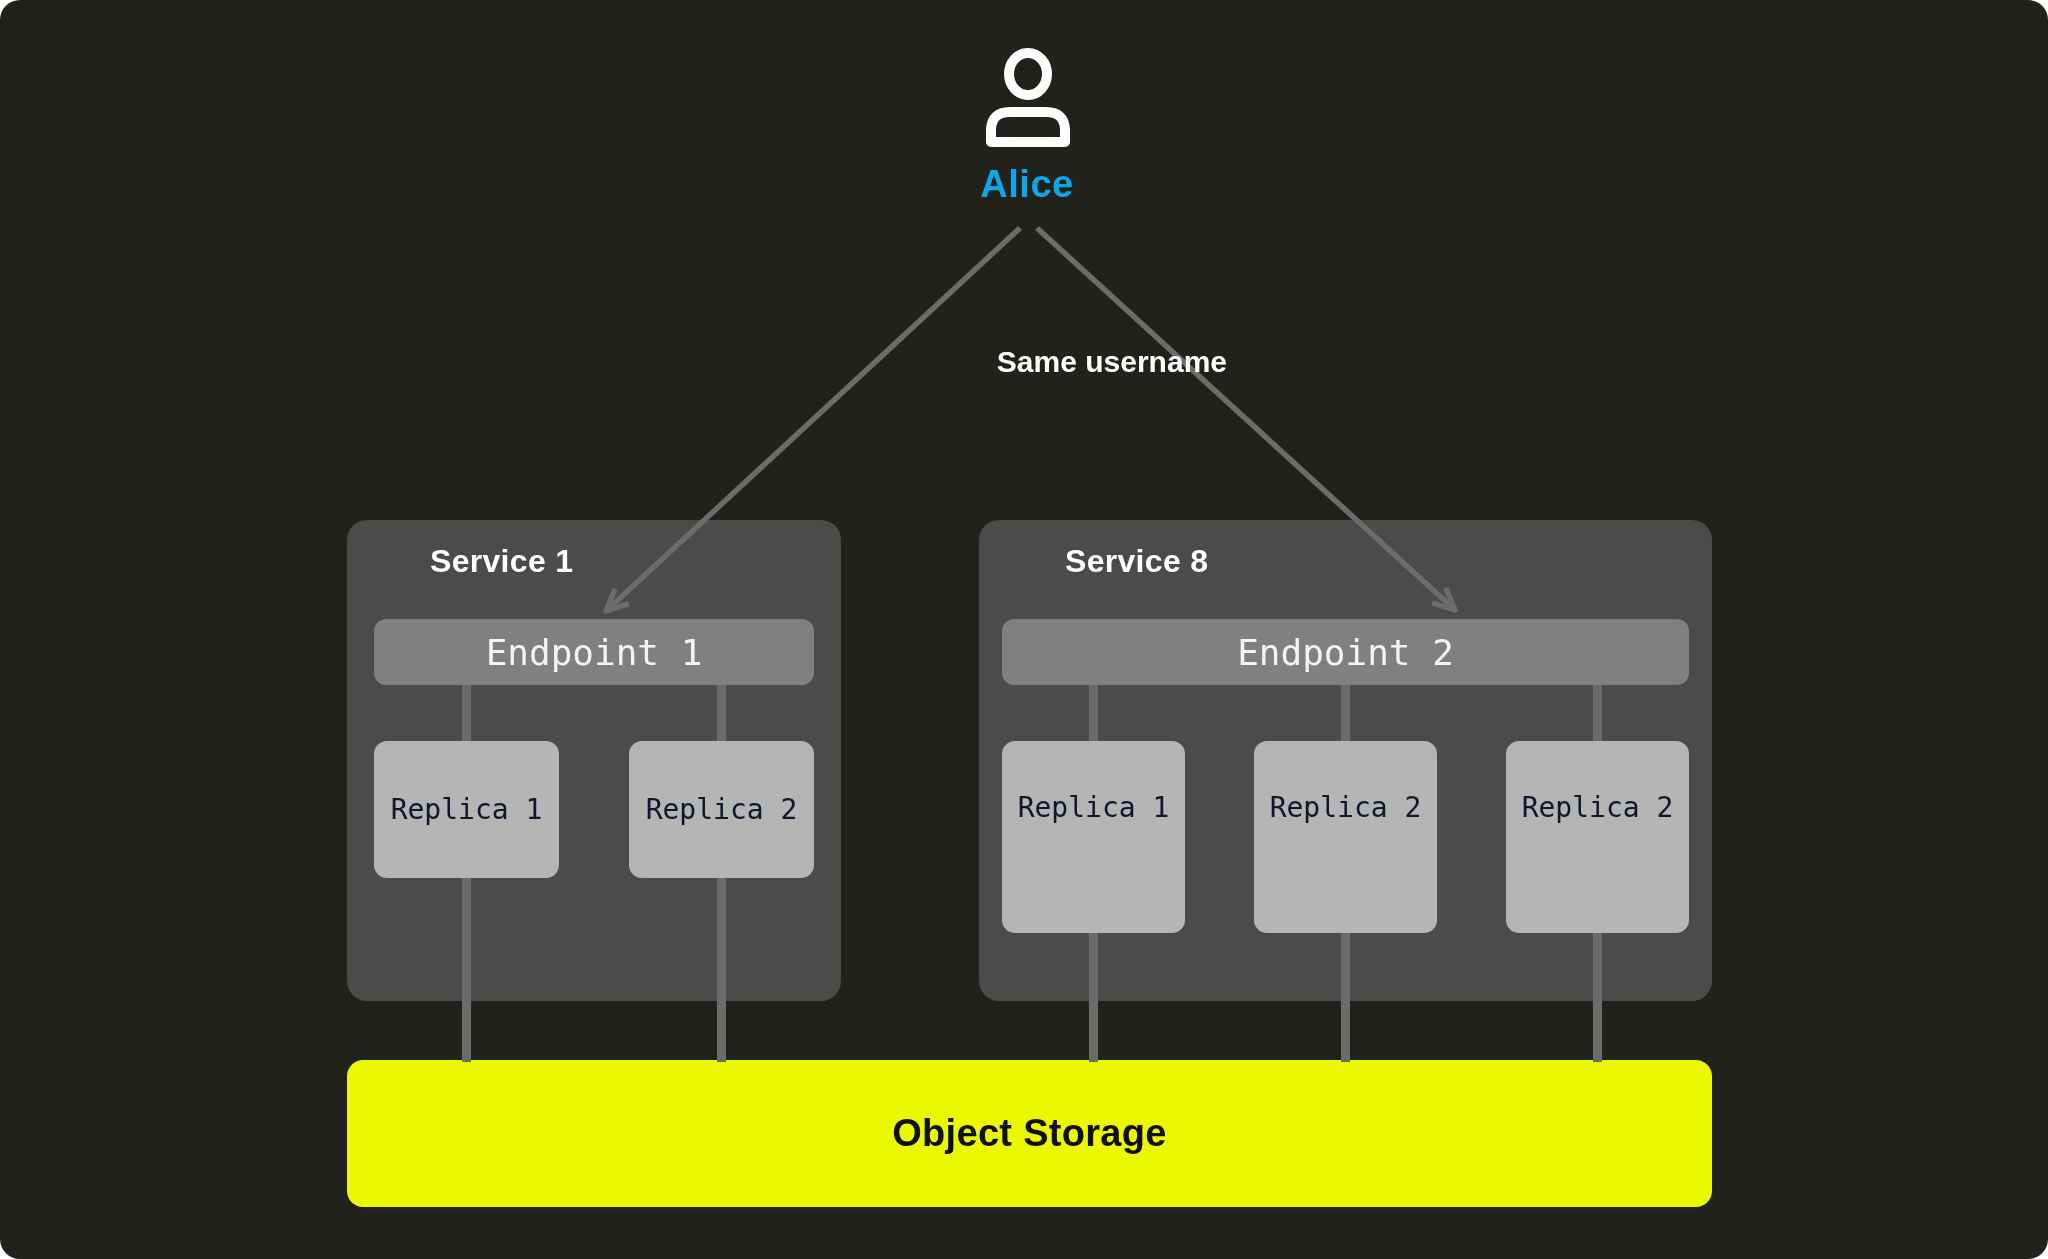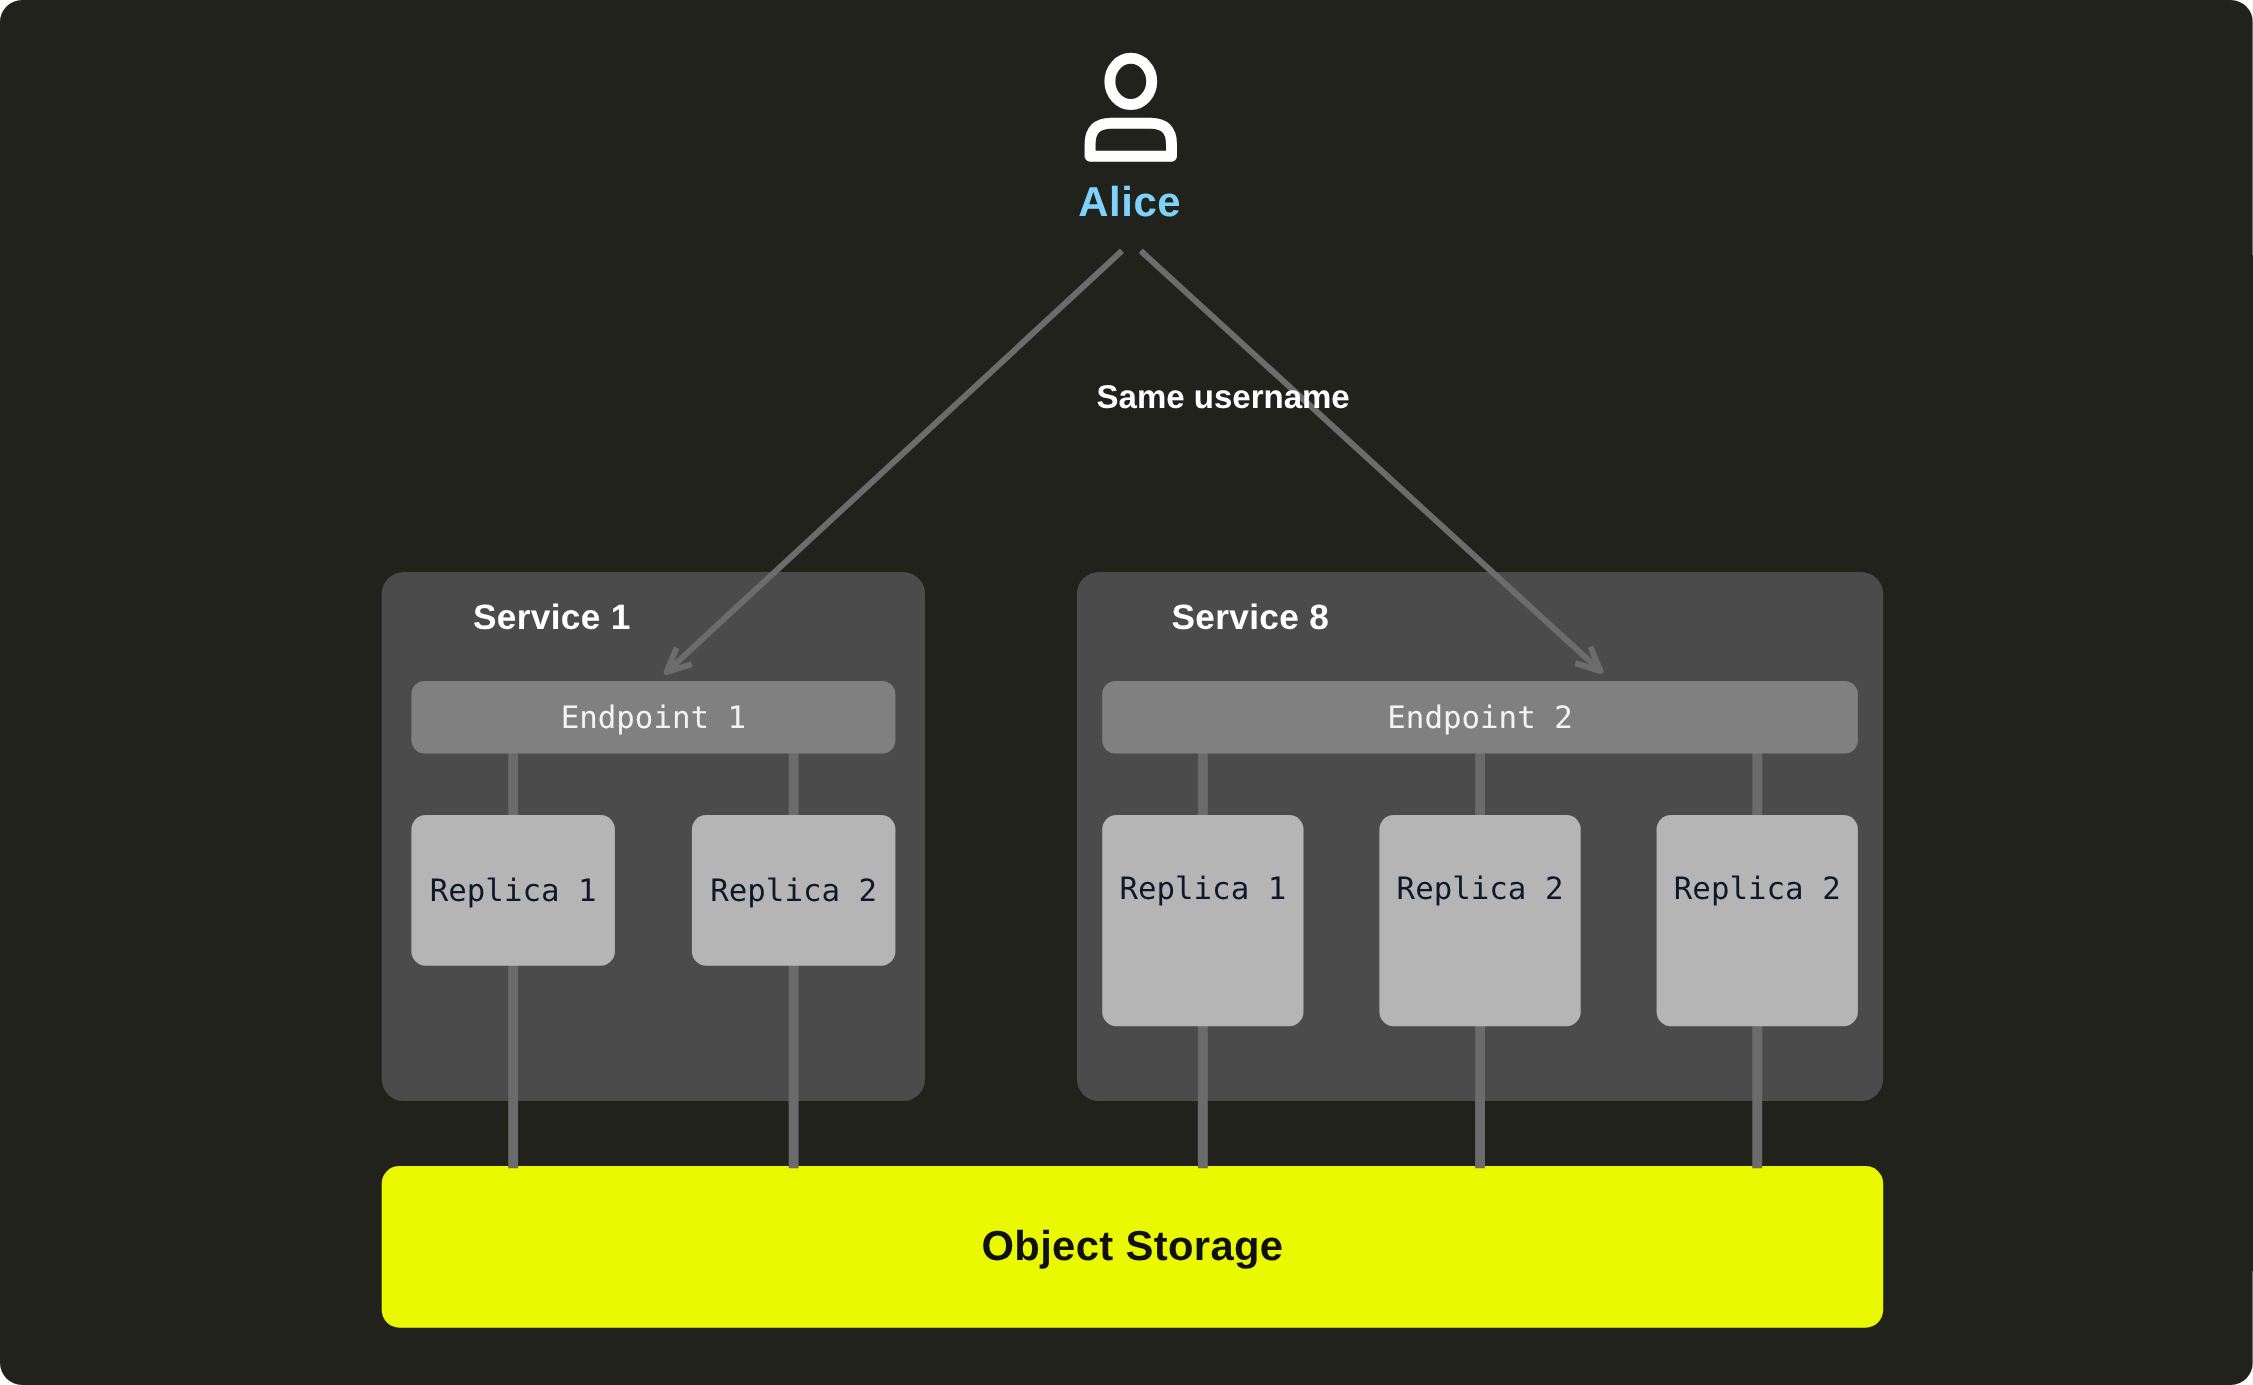--- a/index.html
+++ b/index.html
@@ -16,21 +16,21 @@
     position: absolute;
     left: 0; top: 0;
     width: 2048px; height: 1259px;
     z-index: 2;
   }
   
   .user-label {
     position: absolute; z-index: 3;
     left: 927px; top: 163px; width: 200px;
     text-align: center;
-    color: #7dd3fc; font-size: 38px; font-weight: bold;
+    color: #0ea5e9; font-size: 38px; font-weight: bold;
     letter-spacing: 0.5px;
   }
   .note {
     position: absolute; z-index: 3;
     left: 827px; top: 341px; width: 400px;
     text-align: right;
     color: #ffffff; font-size: 30px; font-weight: bold;
     line-height: 42px;
   }
   
@@ -51,21 +51,21 @@
   }
   .t1 { left: 386px; }
   .t2 { left: 1021px; }
   .endpoint {
     position: absolute; z-index: 3;
     top: 619px; height: 66px;
     background: #808080;
     border-radius: 12px;
     color: #f3f3f3;
     font-family: "DejaVu Sans Mono", monospace;
-    font-size: 28px;
+    font-size: 36px;
     display: flex; align-items: center; justify-content: center;
   }
   .e1 { left: 374px; width: 440px; }
   .e2 { left: 1002px; width: 687px; }
   .replica {
     position: absolute; z-index: 3;
     top: 741px;
     background: #b5b5b5;
     border-radius: 13px;
     color: #0f172a;

